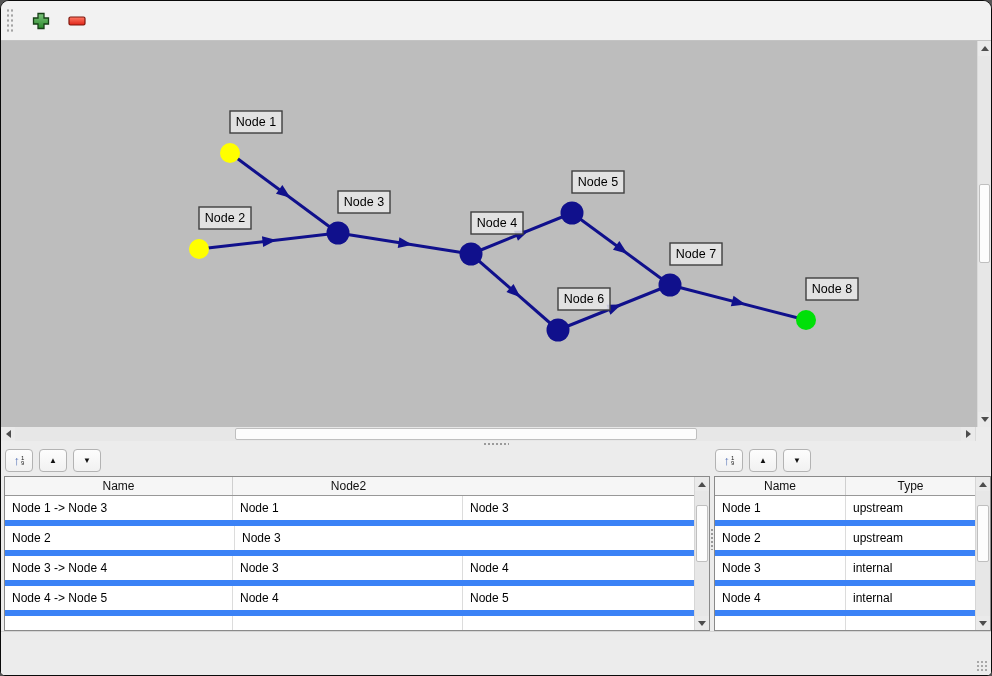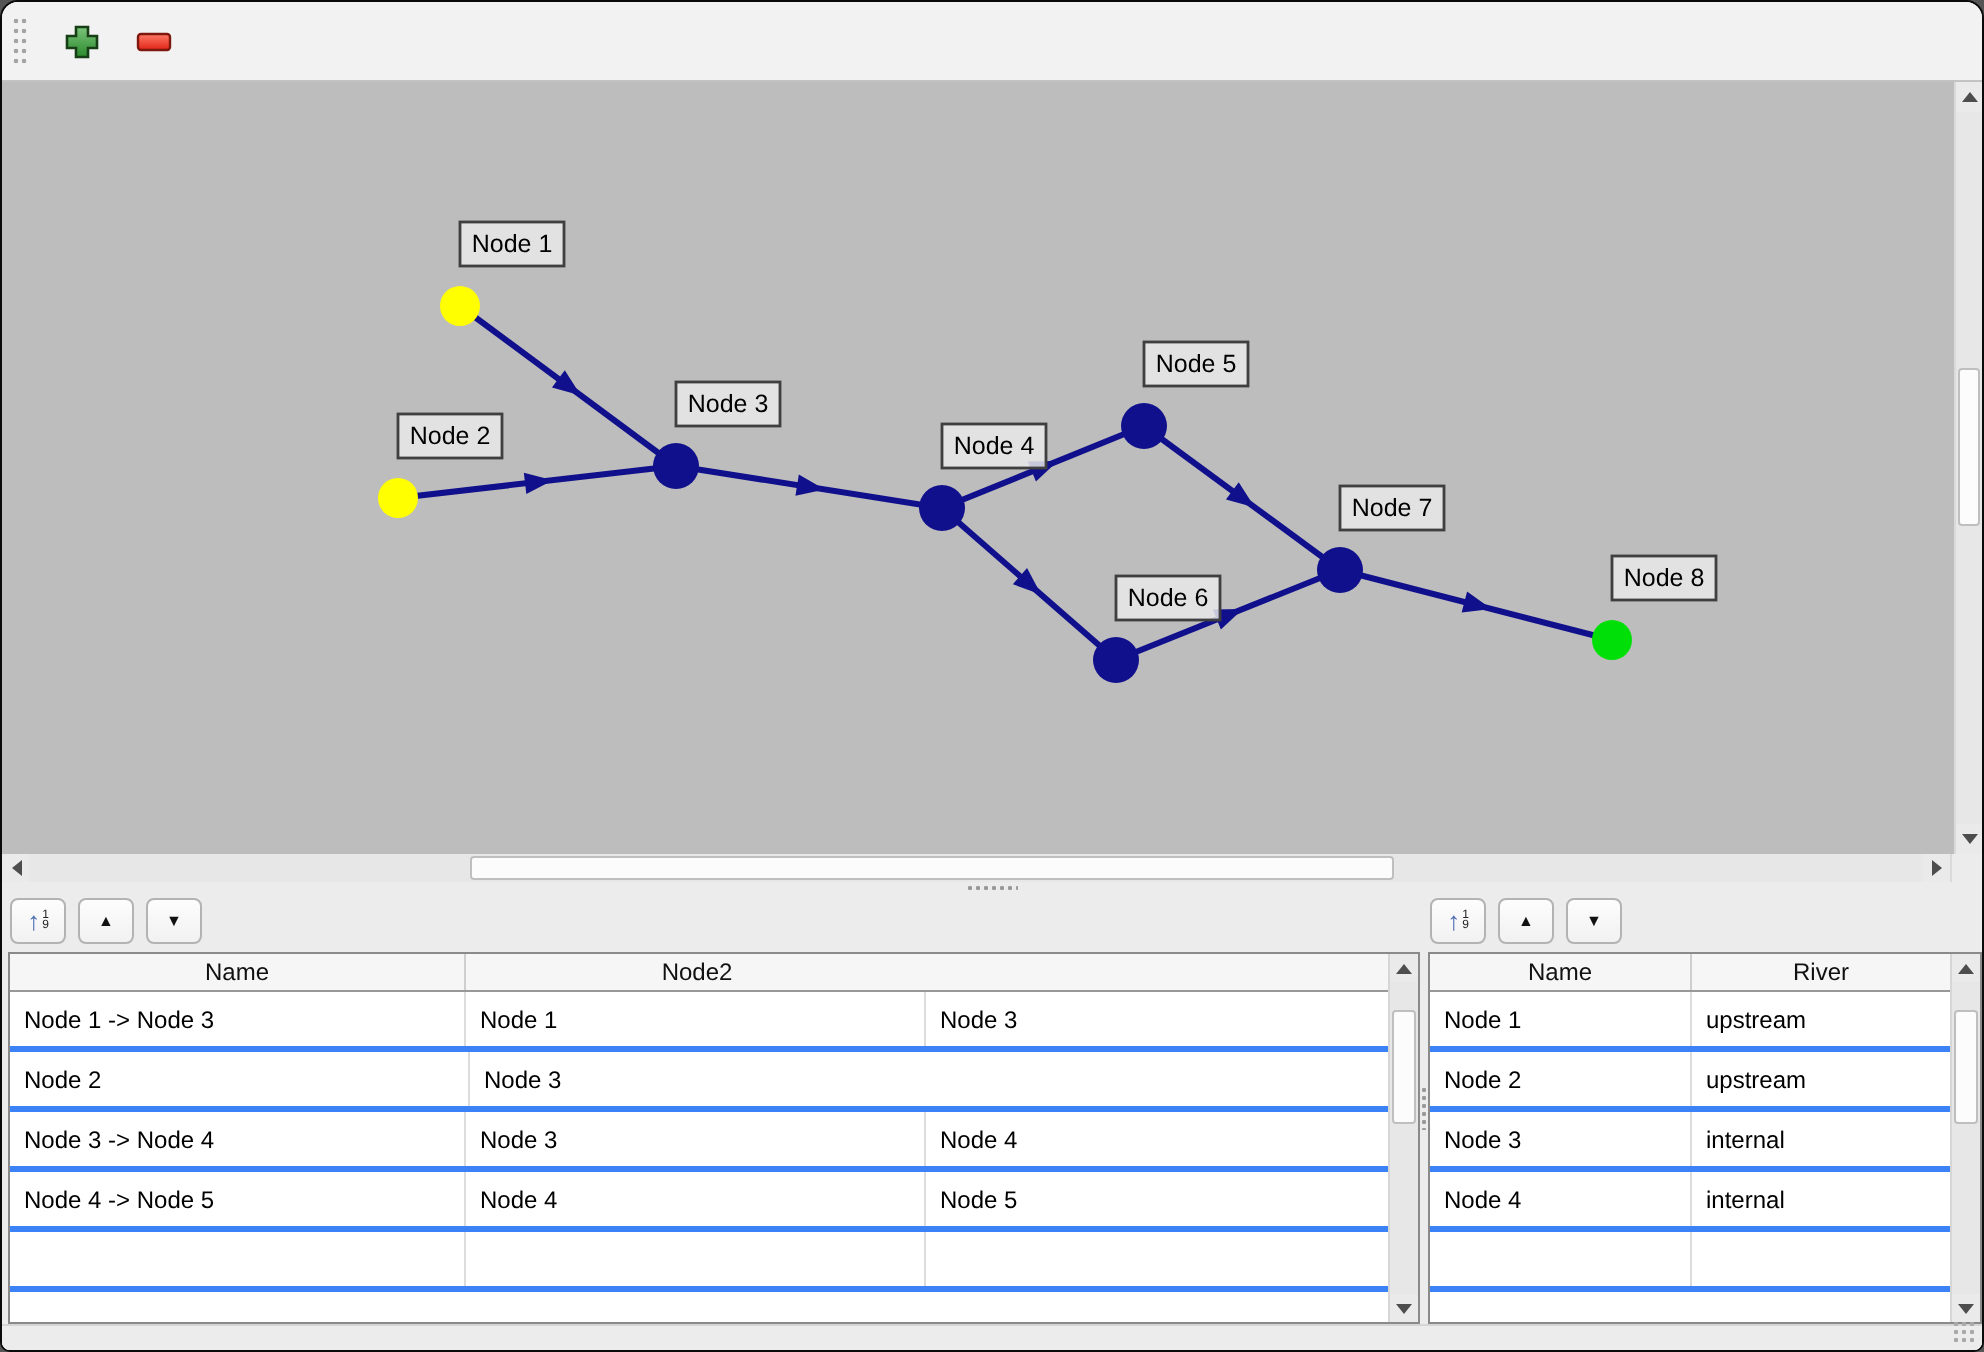--- a/index.html
+++ b/index.html
@@ -59,28 +59,28 @@
   .panel.leftp{ width:706px;}
   .panel.rightp{ width:277px;}
   .btnrow{ height:30px; display:flex; align-items:center; gap:6px; padding:3px 0 4px 1px;}
   .rowbtn{ width:28px; height:23px; background:linear-gradient(#fdfdfd,#f1f1f1);
     border:1px solid #b3b3b3; border-radius:4px; cursor:pointer;
     display:flex; align-items:center; justify-content:center; font-size:8px; color:#111;}
   .sort-arrow{ font-size:13px; font-weight:bold; color:#4f6db4; line-height:1;}
   .sort-digits{ display:flex; flex-direction:column; margin-left:1px;}
   .sort-digits i{ font-style:normal; font-size:6px; line-height:5px; color:#222;}
   
-  .table{ position:relative; height:186px; background:#fff; border:1px solid #8a8a8a;
+  .table{ position:relative; height:155px; background:#fff; border:1px solid #8a8a8a;
     overflow:hidden;}
   .thead{ display:flex; height:19px; background:#f6f6f6; border-bottom:1px solid #989898;
     padding-right:15px;}
   .th{ font-size:12px; color:#111; display:flex; align-items:center; justify-content:center;
     border-right:1px solid #cfcfcf;}
   .th:last-child{ border-right:none;text-align:right;}
-  .trow{ display:flex; height:30px; border-bottom:3px solid #3b82f6; background:#fff;
+  .trow{ display:flex; height:30px; border-bottom:6px solid #3b82f6; background:#fff;
     padding-right:15px;}
   .td{ font-size:12px; color:#000; display:flex; align-items:center; padding-left:7px;
     border-right:1px solid #dcdcdc; overflow:hidden; white-space:nowrap;}
   .td:last-child{ border-right:none;}
   .tscroll{ position:absolute; top:0; right:0; bottom:0; width:15px; background:#efefef;
     border-left:1px solid #d6d6d6;}
   .tscroll .sbtn{ height:14px;}
   .tscroll .sbtn.topb{ position:absolute; top:0; left:0; right:0;}
   .tscroll .sbtn.botb{ position:absolute; bottom:0; left:0; right:0;}
   .tscroll .strack{ position:absolute; top:14px; bottom:14px; left:0; right:0; background:#e7e7e7;}
@@ -292,21 +292,21 @@
           <button class="rowbtn">
               <span>▲</span>
             </button>
           <button class="rowbtn">
               <span>▼</span>
             </button>
         </div>
         <div class="table" id="rtable">
             <div class="thead">
               <div class="th" style="width: 131px;">Name</div>
-              <div class="th" style="width: 129px;">River</div>
+              <div class="th" style="width: 129px;">Type</div>
             </div>
           <div class="trow">
               <div class="td" style="width: 131px;">Node 1</div>
               <div class="td" style="width: 129px;">upstream</div>
             </div>
             <div class="trow">
               <div class="td" style="width: 131px;">Node 2</div>
               <div class="td" style="width: 129px;">upstream</div>
             </div>
             <div class="trow">

